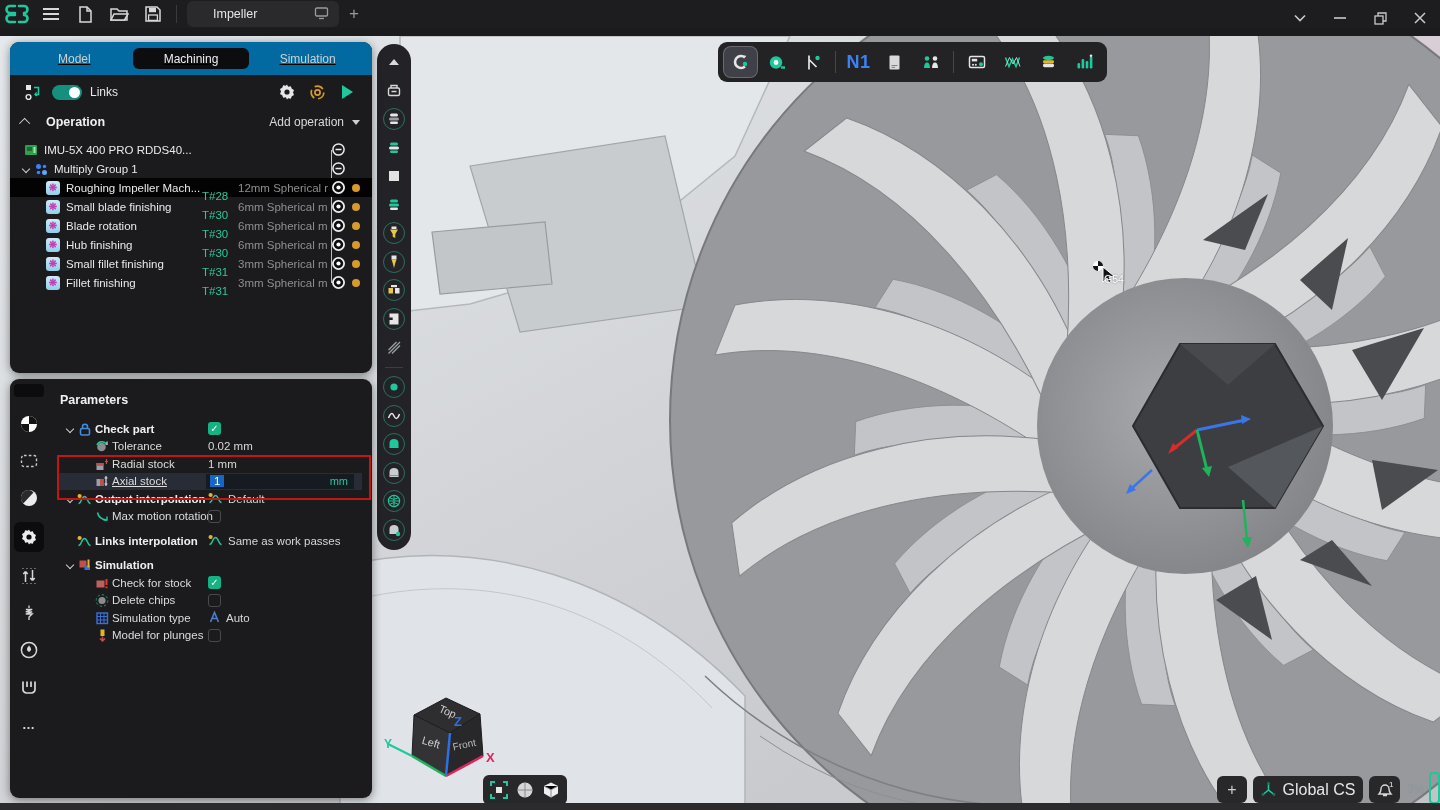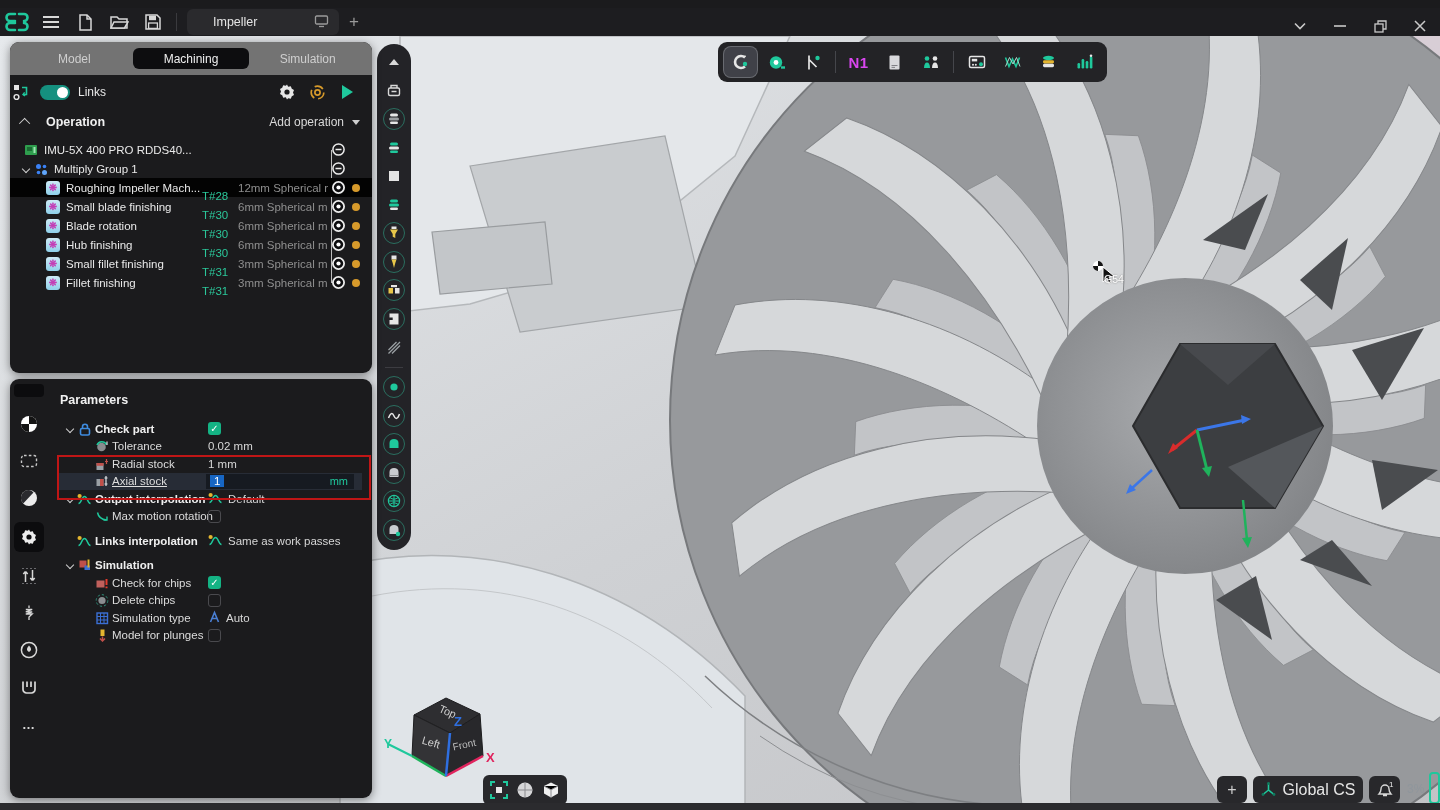--- a/index.html
+++ b/index.html
@@ -1,21 +1,21 @@
 <!DOCTYPE html>
 <html><head>
 <meta charset="utf-8">
 <style>
   * { margin:0; padding:0; box-sizing:border-box; }
   html,body { width:1440px; height:810px; overflow:hidden; background:#1b1b1d;
     font-family:"Liberation Sans", sans-serif; -webkit-font-smoothing:antialiased; }
   #app { position:relative; width:1440px; height:810px; }
 
   
-  .titlebar { position:absolute; left:0; top:8px; width:100%; height:28px; background:#1d1d20;
+  .titlebar { position:absolute; left:0; top:0; width:100%; height:28px; background:#1d1d20;
     display:flex; align-items:center; z-index:50; }
   .tb-ic { width:34px; height:28px; display:grid; place-items:center; color:#d8d8d8; cursor:pointer; }
   .logo { width:34px; height:30px; display:grid; place-items:center; }
   .tb-sep { width:1px; height:18px; background:#3a3a3e; margin:0 6px; }
   .doc-tab { height:26px; width:152px; background:#2a2a2d; border-radius:6px; margin-left:4px;
     display:flex; align-items:center; padding:0 10px 0 26px; color:#e4e4e4; font-size:12.5px; }
   .doc-tab .sp { flex:1; }
   .tb-plus { color:#9a9a9a; font-size:17px; width:30px; text-align:center; cursor:pointer; }
   .win-ctrls { position:absolute; right:0; top:0; height:36px; display:flex; align-items:center; }
   .win-btn { width:40px; height:36px; display:grid; place-items:center; color:#c9c9c9; }
@@ -26,26 +26,26 @@
     text-shadow:0 0 2px #777; }
   .cursor-overlay { position:absolute; left:1090px; top:258px; }
 
   
   .panel { position:absolute; background:#1b1b1d; border-radius:9px; z-index:20;
     box-shadow:0 2px 10px rgba(0,0,0,.45); }
   .panel-top { left:10px; top:42px; width:362px; height:331px; }
   .panel-params { left:10px; top:379px; width:362px; height:419px; }
 
   
-  .tabstrip { height:33px; background:#737373; border-radius:9px 9px 0 0; display:flex; padding:6px; }
+  .tabstrip { height:33px; background:#0369a1; border-radius:9px 9px 0 0; display:flex; padding:6px;text-decoration:underline; }
   .tab { flex:1; display:grid; place-items:center; color:#cfcfcf; font-size:12px; border-radius:6px; cursor:pointer; }
   .tab.active { background:#0d0d0f; color:#efefef; }
 
   
-  .links-row { height:34px; display:flex; align-items:center; padding:0 14px 0 0; gap:8px; }
+  .links-row { height:34px; display:flex; align-items:center; padding:0 14px 0 12px; gap:8px; }
   .toggle { width:30px; height:15px; border-radius:8px; background:#15907f; position:relative; cursor:pointer; }
   .toggle::after { content:""; position:absolute; right:2px; top:2px; width:11px; height:11px;
     border-radius:50%; background:#fff; }
   .links-label { color:#e8e8e8; font-size:12px; }
   .links-sp { flex:1; }
   .mini-btn { width:22px; height:22px; display:grid; place-items:center; cursor:pointer; }
   .play-tri { width:0; height:0; border-left:11px solid #1fc89c; border-top:7px solid transparent;
     border-bottom:7px solid transparent; }
 
   
@@ -113,21 +113,21 @@
   .rail-div { width:18px; height:1px; background:#3c3c41; margin:2px 0; }
   .tri-up { width:0; height:0; border-bottom:6px solid #d8d8d8; border-left:5px solid transparent;
     border-right:5px solid transparent; }
 
   
   .ttb { position:absolute; left:718px; top:42px; height:40px; background:#232326; border-radius:9px;
     display:flex; align-items:center; padding:0 6px; gap:3px; z-index:15; }
   .ttb-ic { width:33px; height:30px; display:grid; place-items:center; border-radius:7px; cursor:pointer; }
   .ttb-ic.active { background:#404148; box-shadow:0 0 0 1px #686a70; }
   .ttb-sep { width:1px; height:22px; background:#45464b; margin:0 3px; }
-  .n1 { color:#d946ef; font-weight:bold; font-size:15px; letter-spacing:.5px; }
+  .n1 { color:#3b82f6; font-weight:bold; font-size:18px; letter-spacing:.5px; }
 
   
   .viewcube { position:absolute; left:378px; top:688px; z-index:10; }
   .vm-bar { position:absolute; left:483px; top:775px; height:30px; background:#28282b; border-radius:6px;
     display:flex; align-items:center; padding:0 5px; gap:4px; z-index:10; }
   .vm-ic { width:22px; height:22px; display:grid; place-items:center; cursor:pointer; }
 
   .sb-btn { position:absolute; height:27px; background:#28282b; border-radius:6px; display:flex;
     align-items:center; justify-content:center; color:#e6e6e6; z-index:10; cursor:pointer; }
   .sb-plus { left:1217px; top:776px; width:30px; font-size:16px; color:#cfcfcf; }
@@ -858,21 +858,21 @@
             </span>
             <span class="p-label p-bold">Simulation</span>
           </div>
           <div class="p-row p-lvl2">
             <span class="p-ico">
               <svg width="14" height="14" viewBox="0 0 14 14">
                 <rect x="1.5" y="4.5" width="8" height="7" fill="#c0605c"></rect>
                 <path d="M11.5 3v6M11.5 10.5v1.8" stroke="#e23b2e" stroke-width="2"></path>
               </svg>
             </span>
-            <span class="p-label">Check for chips</span>
+            <span class="p-label">Check for stock</span>
             <span class="p-val">
               <span class="cb on">✓</span>
             </span>
           </div>
           <div class="p-row p-lvl2">
             <span class="p-ico">
               <svg width="14" height="15" viewBox="0 0 14 15">
                 <circle cx="7" cy="7.5" r="3.6" fill="#8a8d90"></circle>
                 <circle cx="7" cy="7.5" r="5.8" fill="none" stroke="#2f8f7a" stroke-width="1" stroke-dasharray="2.4 2"></circle>
               </svg>

